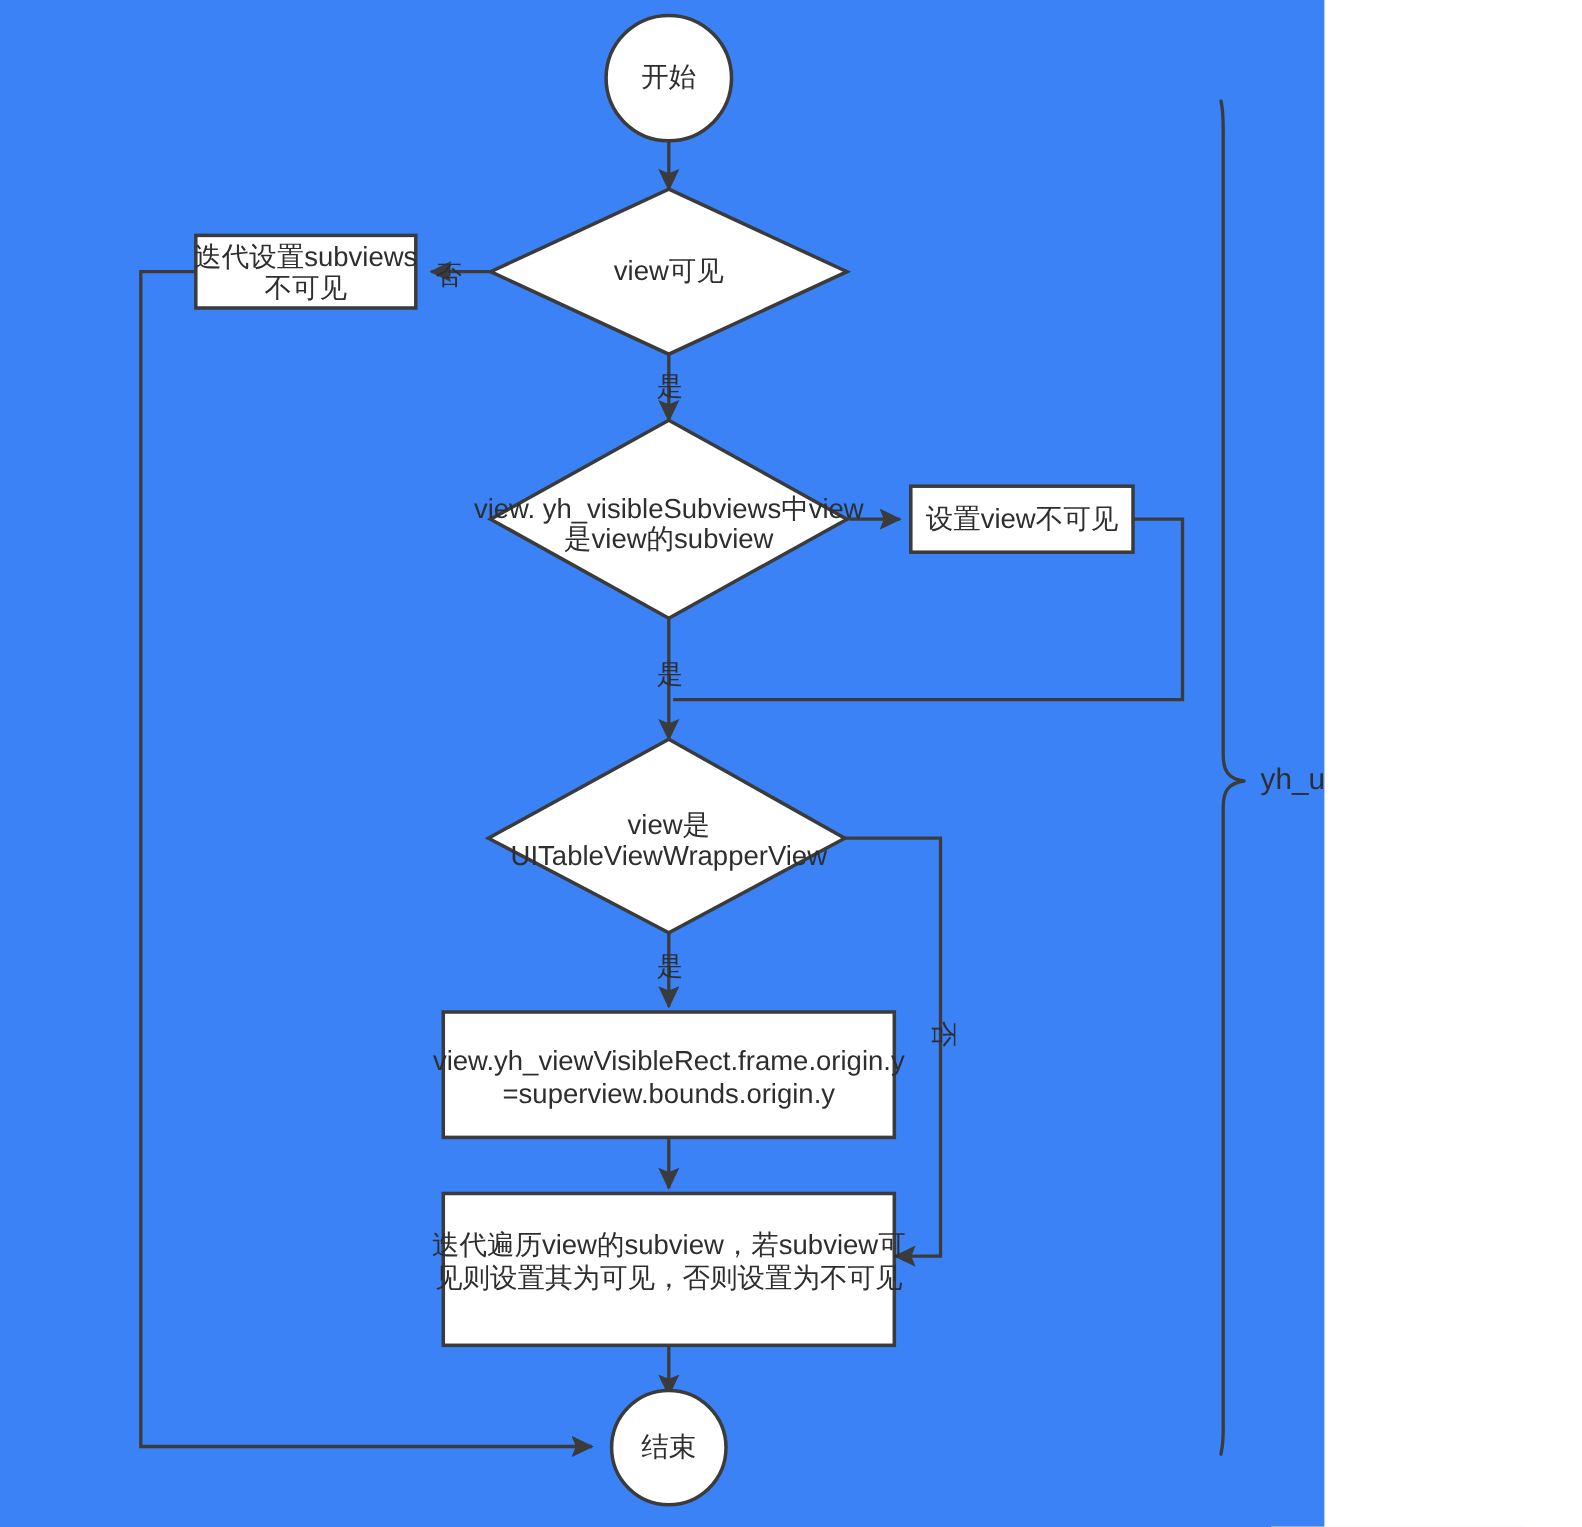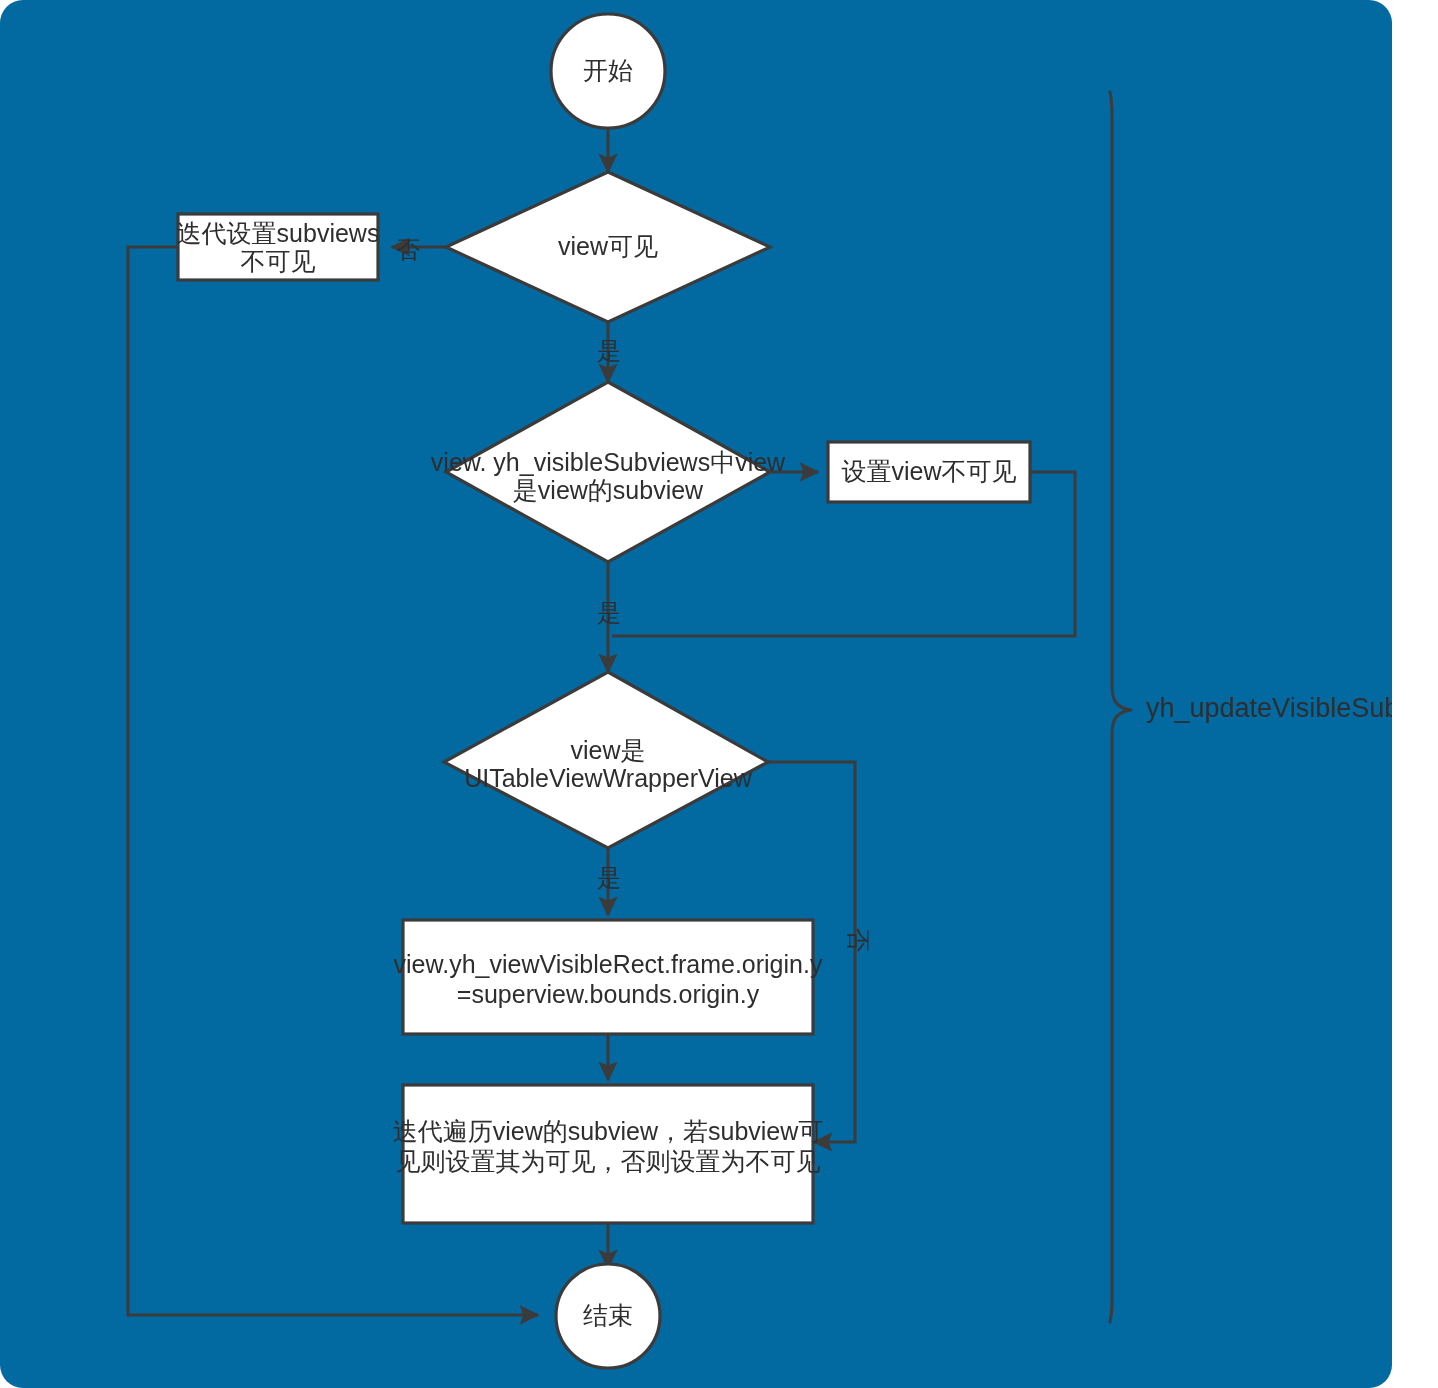--- a/index.html
+++ b/index.html
@@ -5,25 +5,24 @@
   html, body {
     margin: 0;
     padding: 0;
     background: #ffffff;
   }
   body {
     font-family: "Liberation Sans", "DejaVu Sans", sans-serif;
   }
   #diagram-root {
     position: relative;
-    width: 1392px;
+    width: 1204px;
     height: 1388px;
-    background: #0369a1;
+    background: #3b82f6;
     overflow: hidden;
-    border-radius: 23px;
   }
   svg.flow {
     position: absolute;
     left: 0;
     top: 0;
     width: 1438px;
     height: 1388px;
     display: block;
   }
   .shape-stroke {

